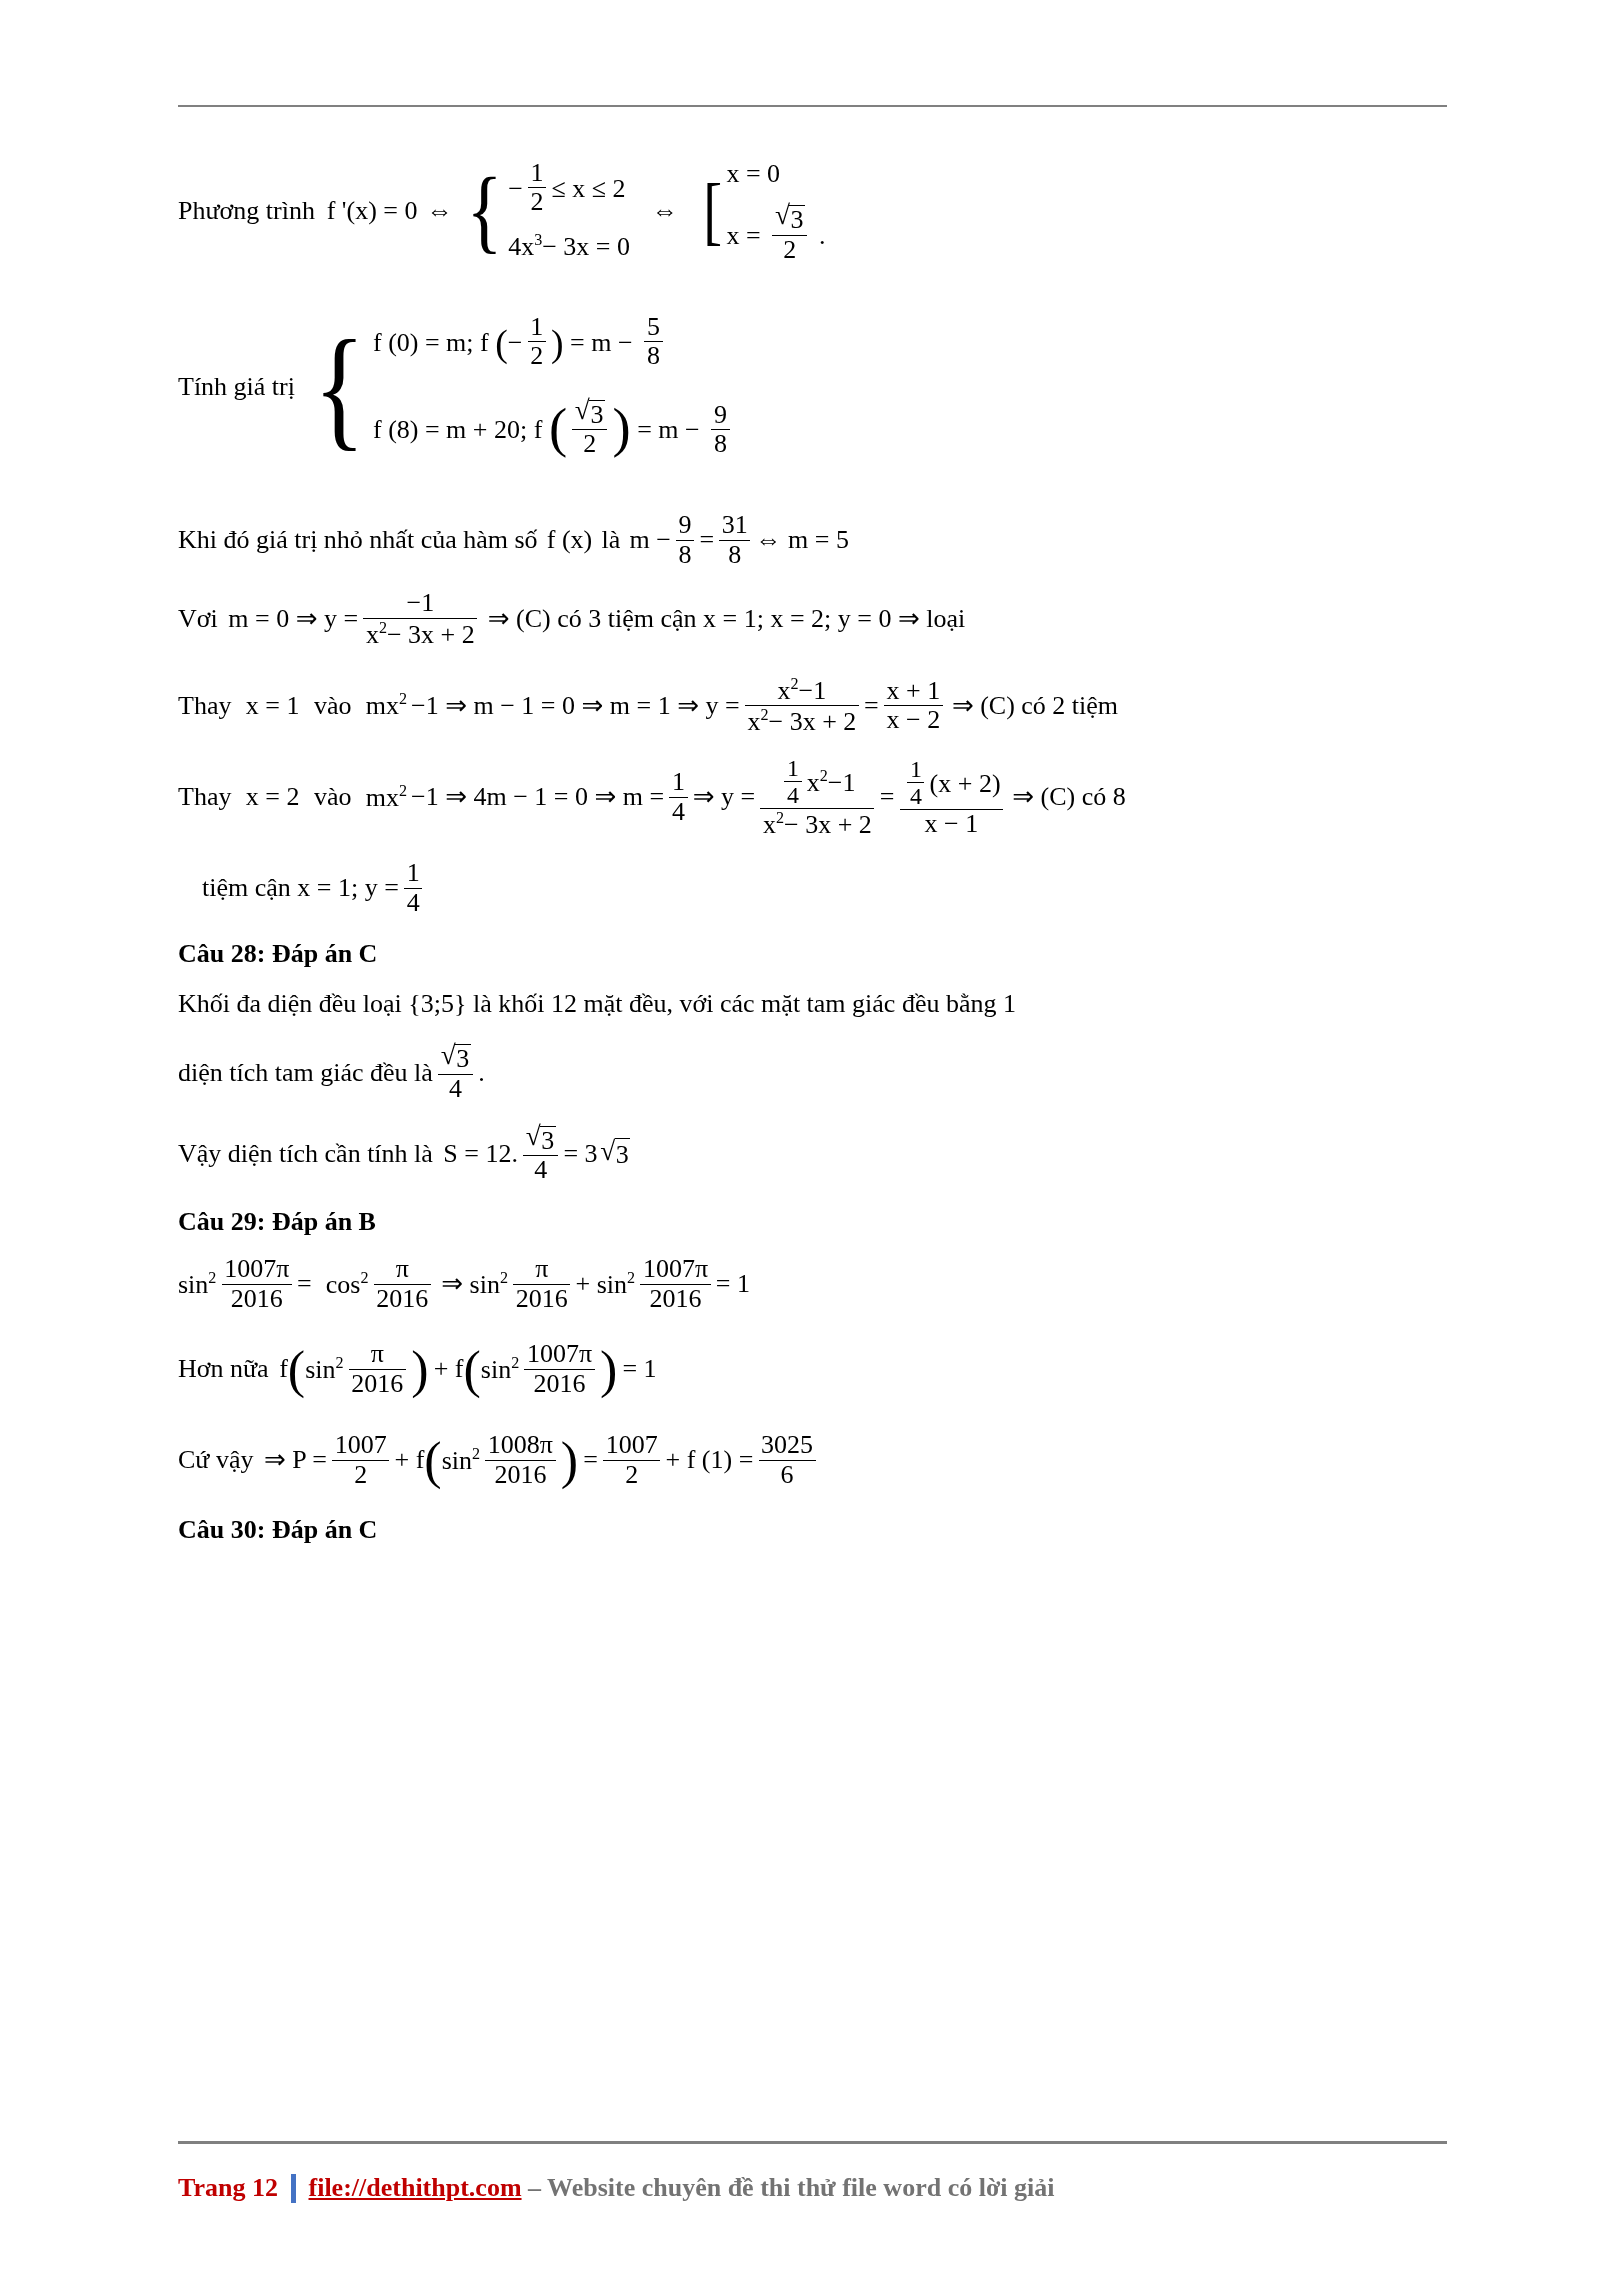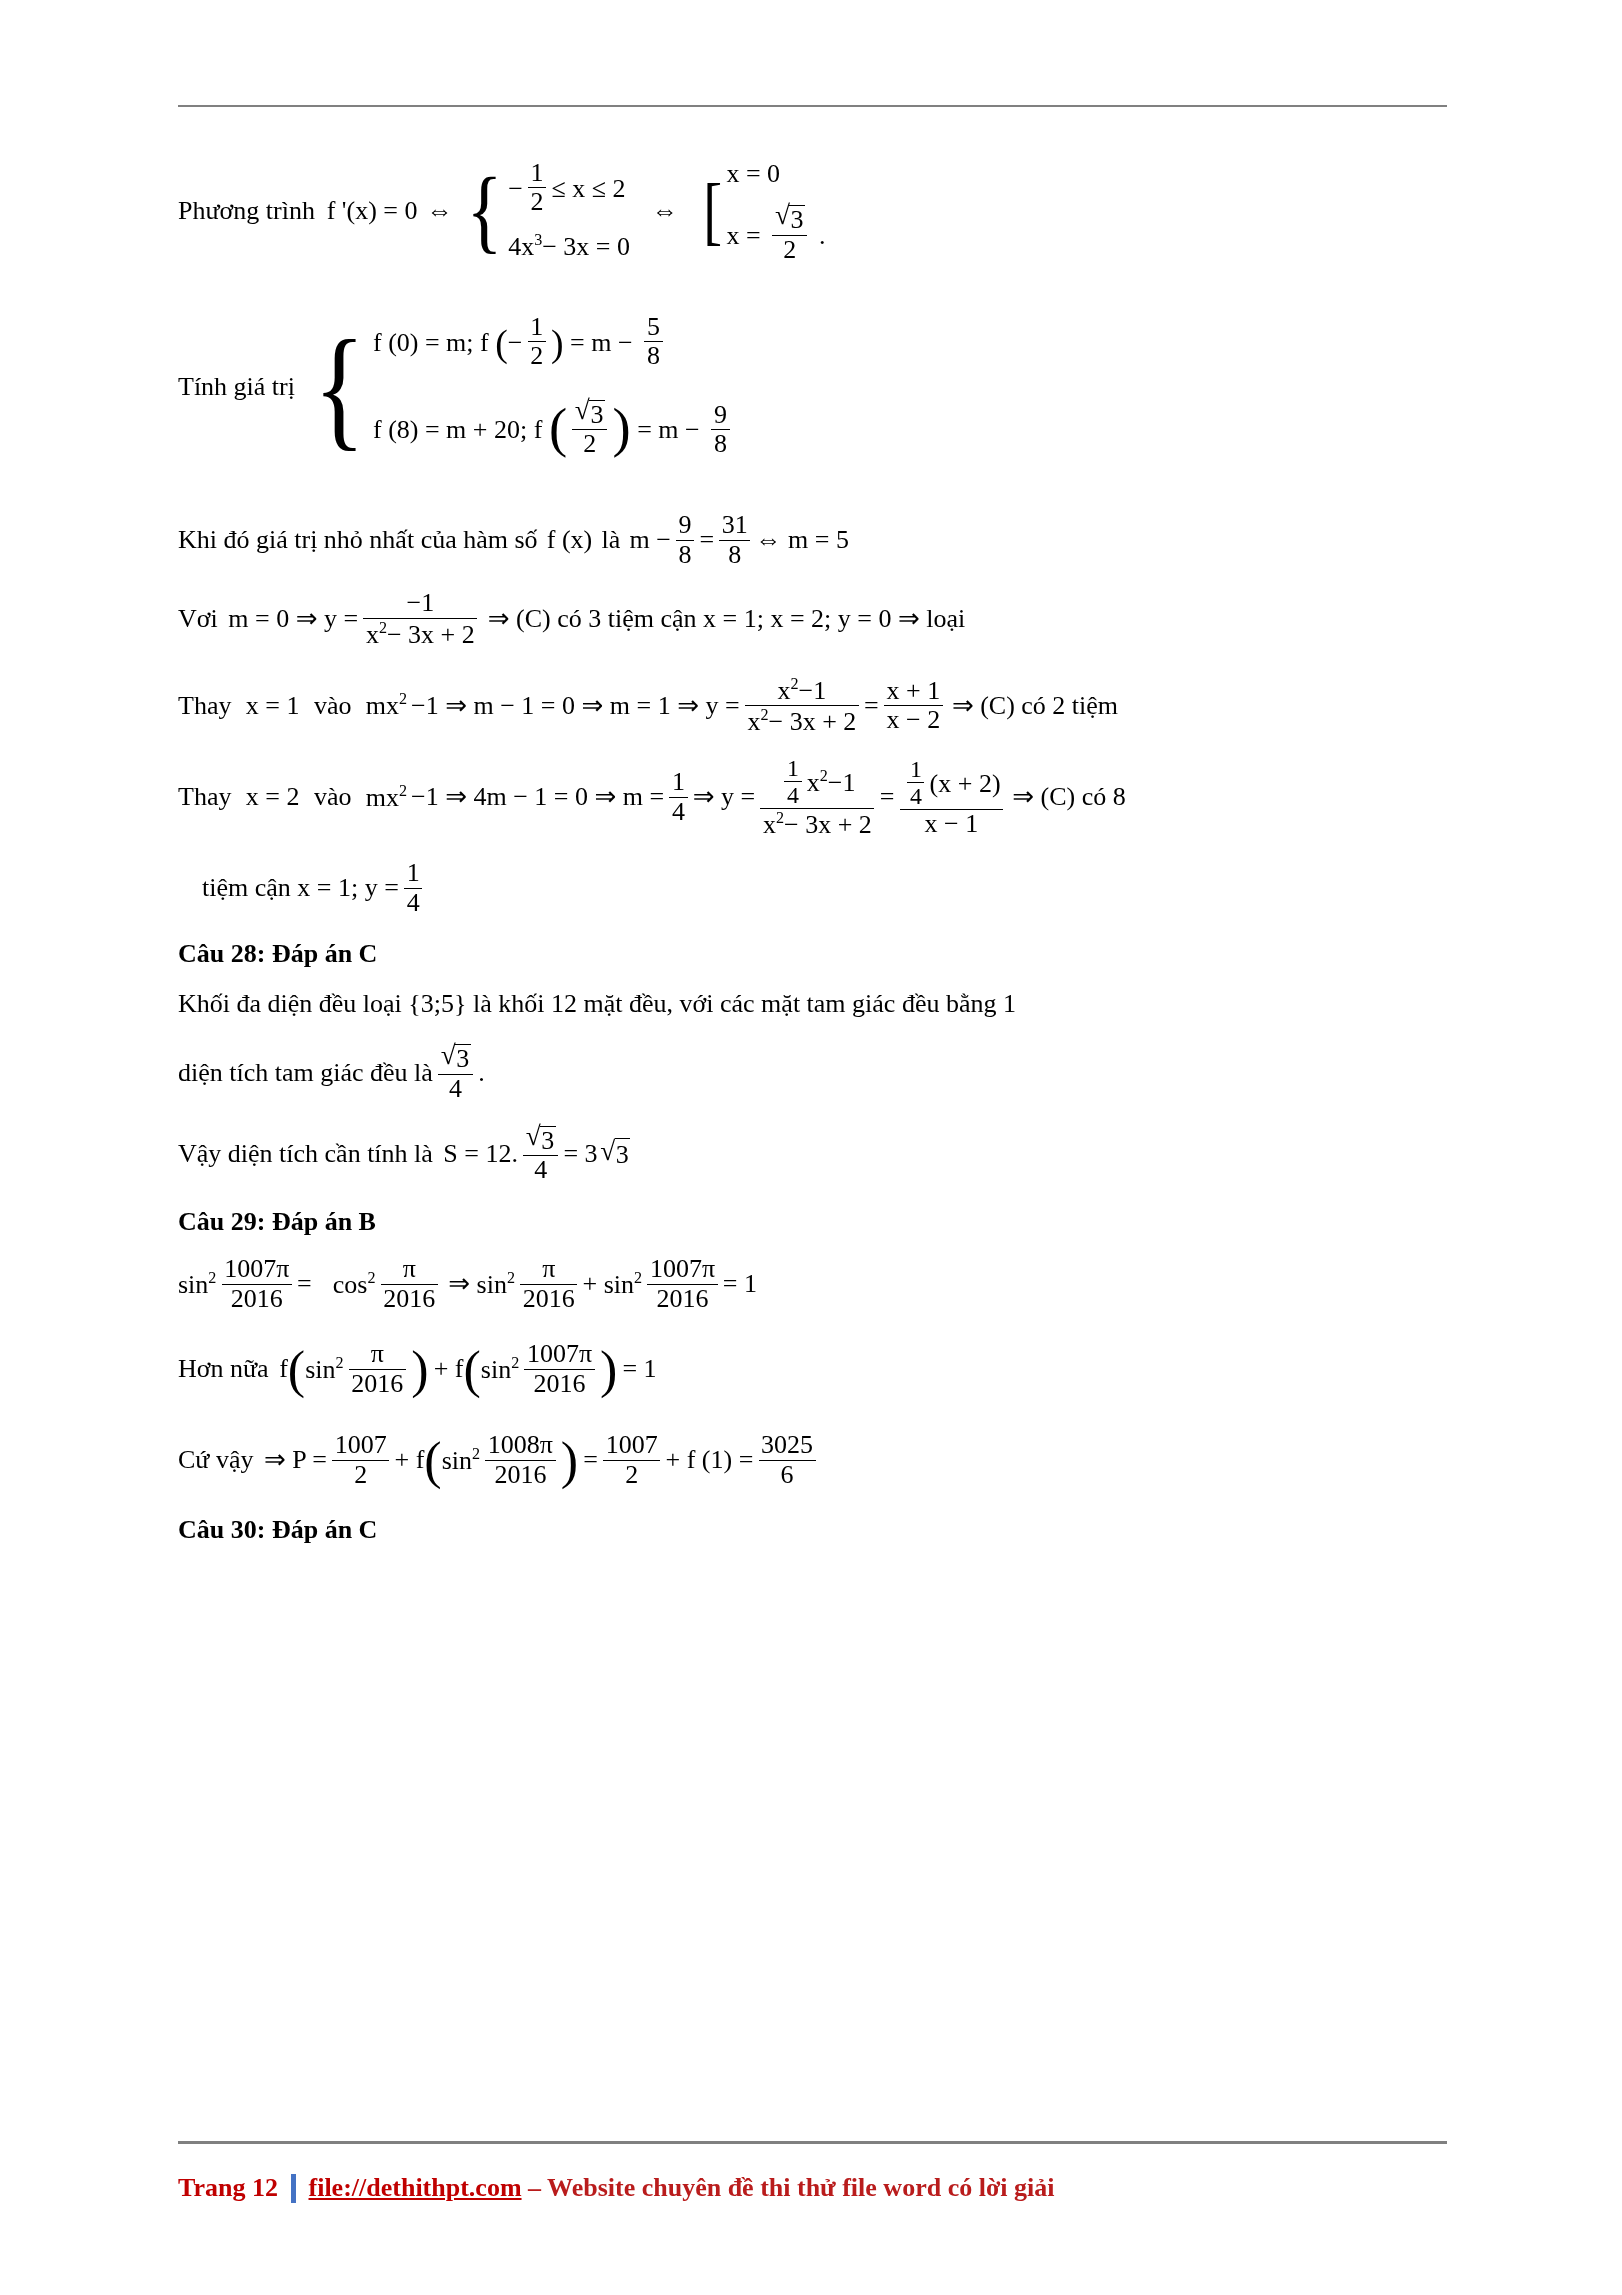--- a/index.html
+++ b/index.html
@@ -111,21 +111,21 @@
     left:178px; bottom:92px; width:1269px;
     font-size:26px; font-weight:bold;
     display:flex; align-items:center;
   }
   .footer .pg { color:#C00000; white-space:nowrap; }
   .footer .sep {
     width:4.6px; height:29px; background:#4472C4;
     margin:0 13px;
   }
   .footer .lnk { color:#C00000; text-decoration:underline; }
-  .footer .ftxt { color:#b91c1c; }
+  .footer .ftxt { color:#737373; }
   .nowrap { white-space:nowrap; }
 </style>
 </head>
 <body>
 
 <div class="page">
 
   <div class="top-rule"></div>
 
   <div class="content">
@@ -290,21 +290,21 @@
 
     <div class="ans">Câu 29: Đáp án B</div>
 
     <div class="blk line row" style="margin-bottom:23.6px;">
       <span><span>sin</span><sup class="e">2</sup></span>
       <span class="frac">
           <span class="num">1007π</span>
           <span>2016</span>
         </span>
       <span>=</span>
-      <span style="margin-left:21px;"><span>cos</span><sup class="e">2</sup></span>
+      <span style="margin-left:14px;"><span>cos</span><sup class="e">2</sup></span>
       <span class="frac">
           <span class="num">π</span>
           <span>2016</span>
         </span>
       <span style="margin-left:5.2px;">⇒</span>
       <span style="margin-left:6.5px;"><span>sin</span><sup class="e">2</sup></span>
       <span class="frac">
           <span class="num">π</span>
           <span>2016</span>
         </span>

